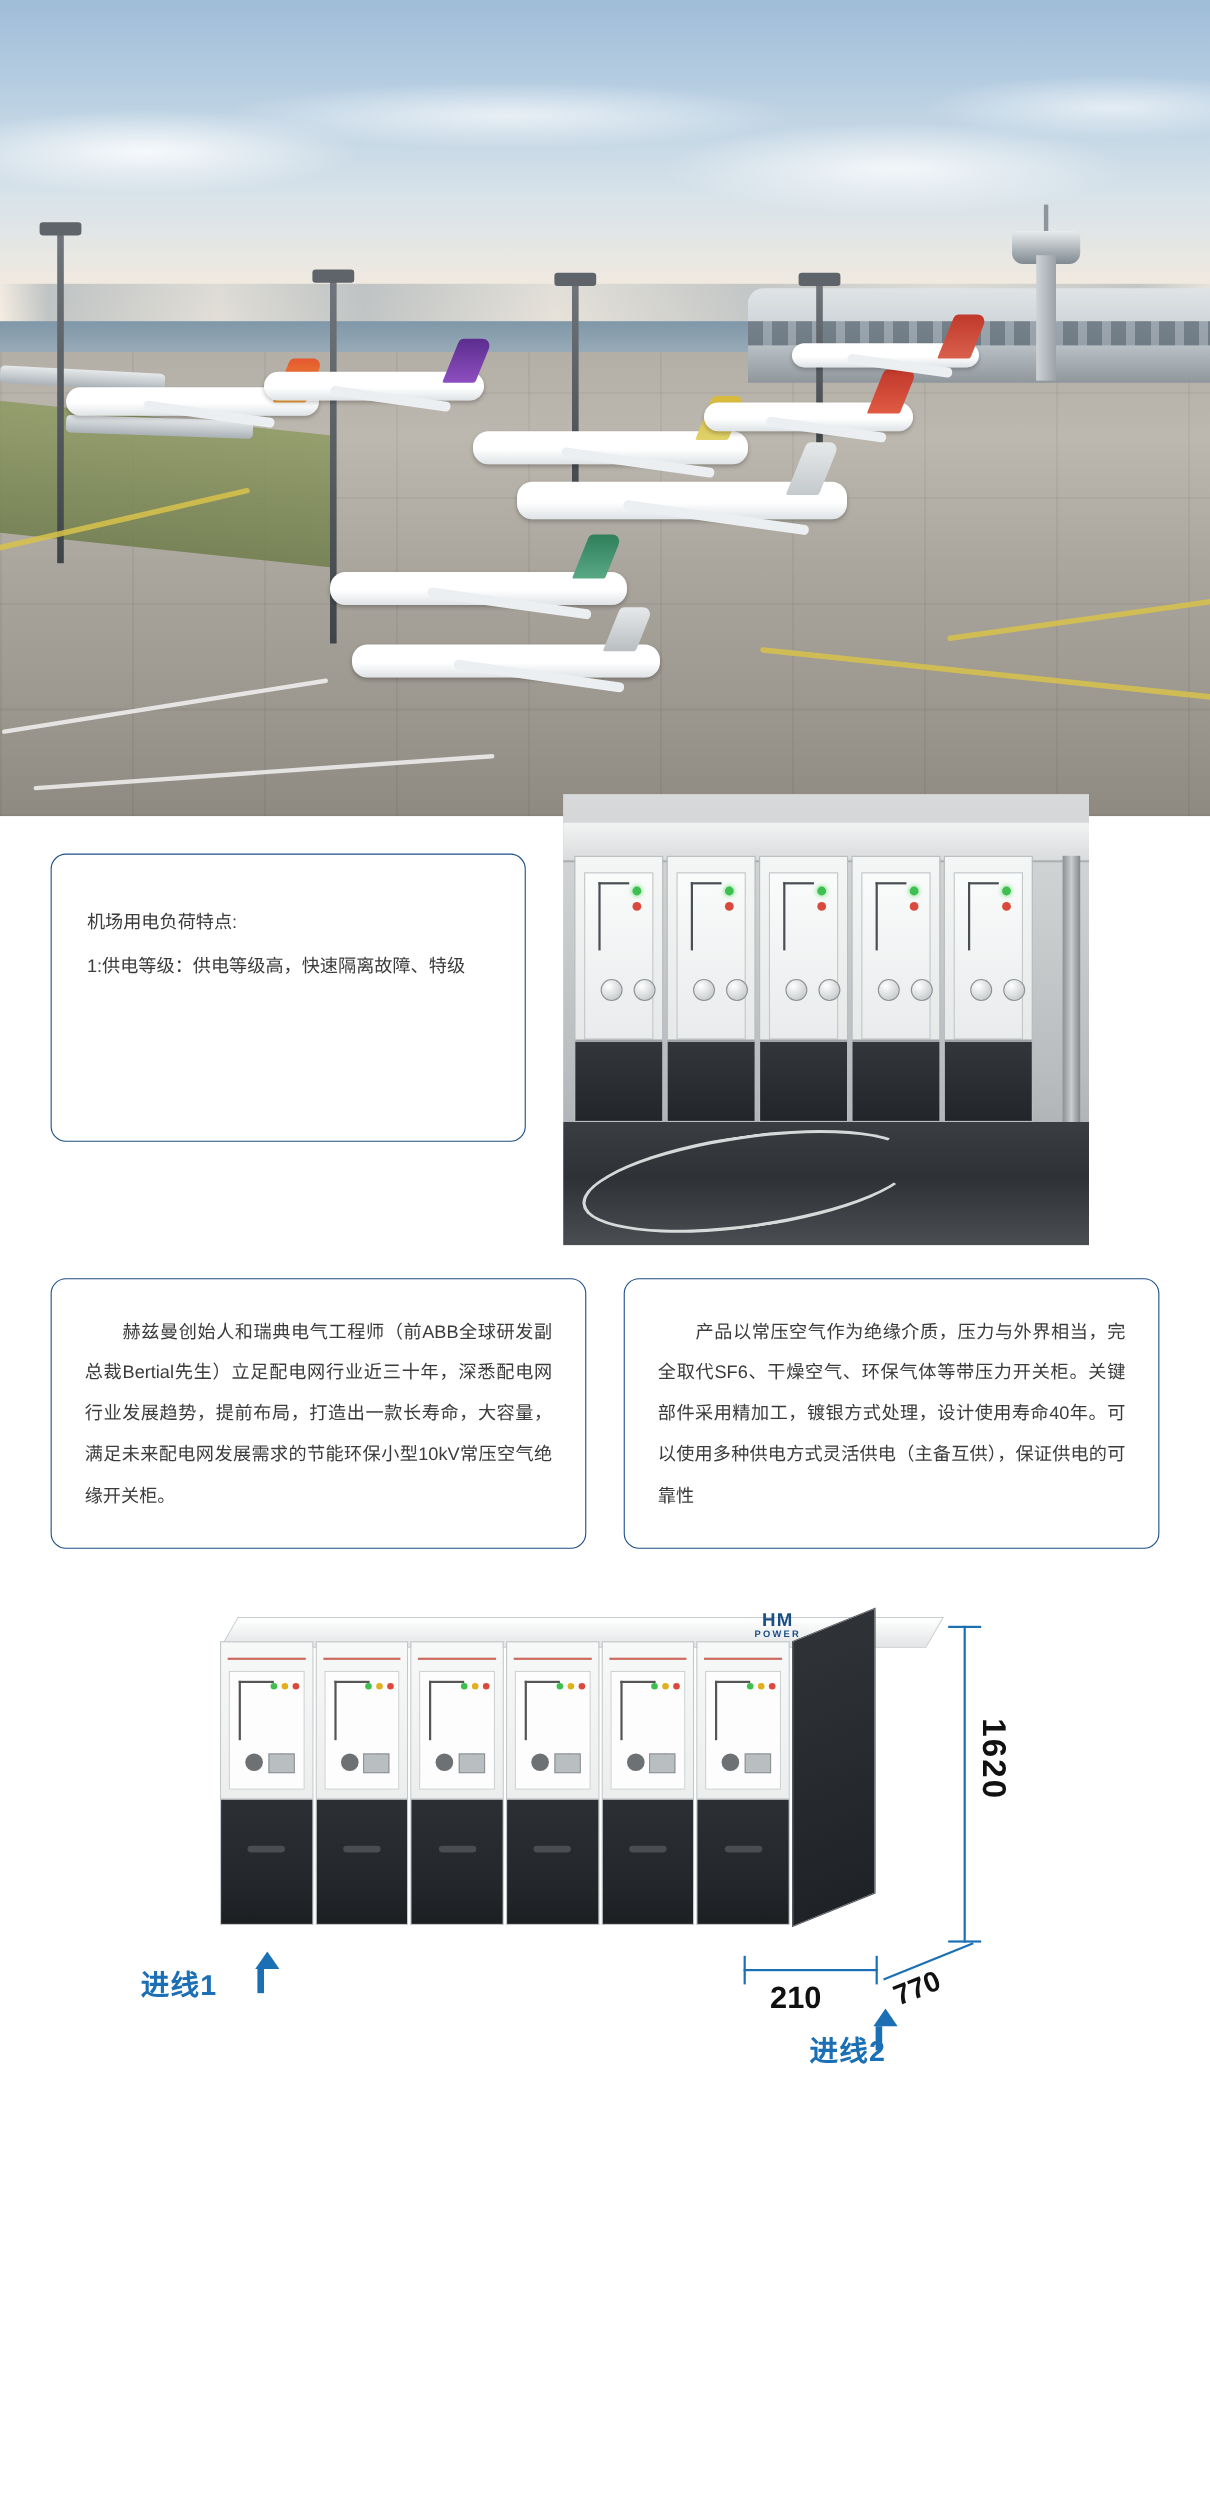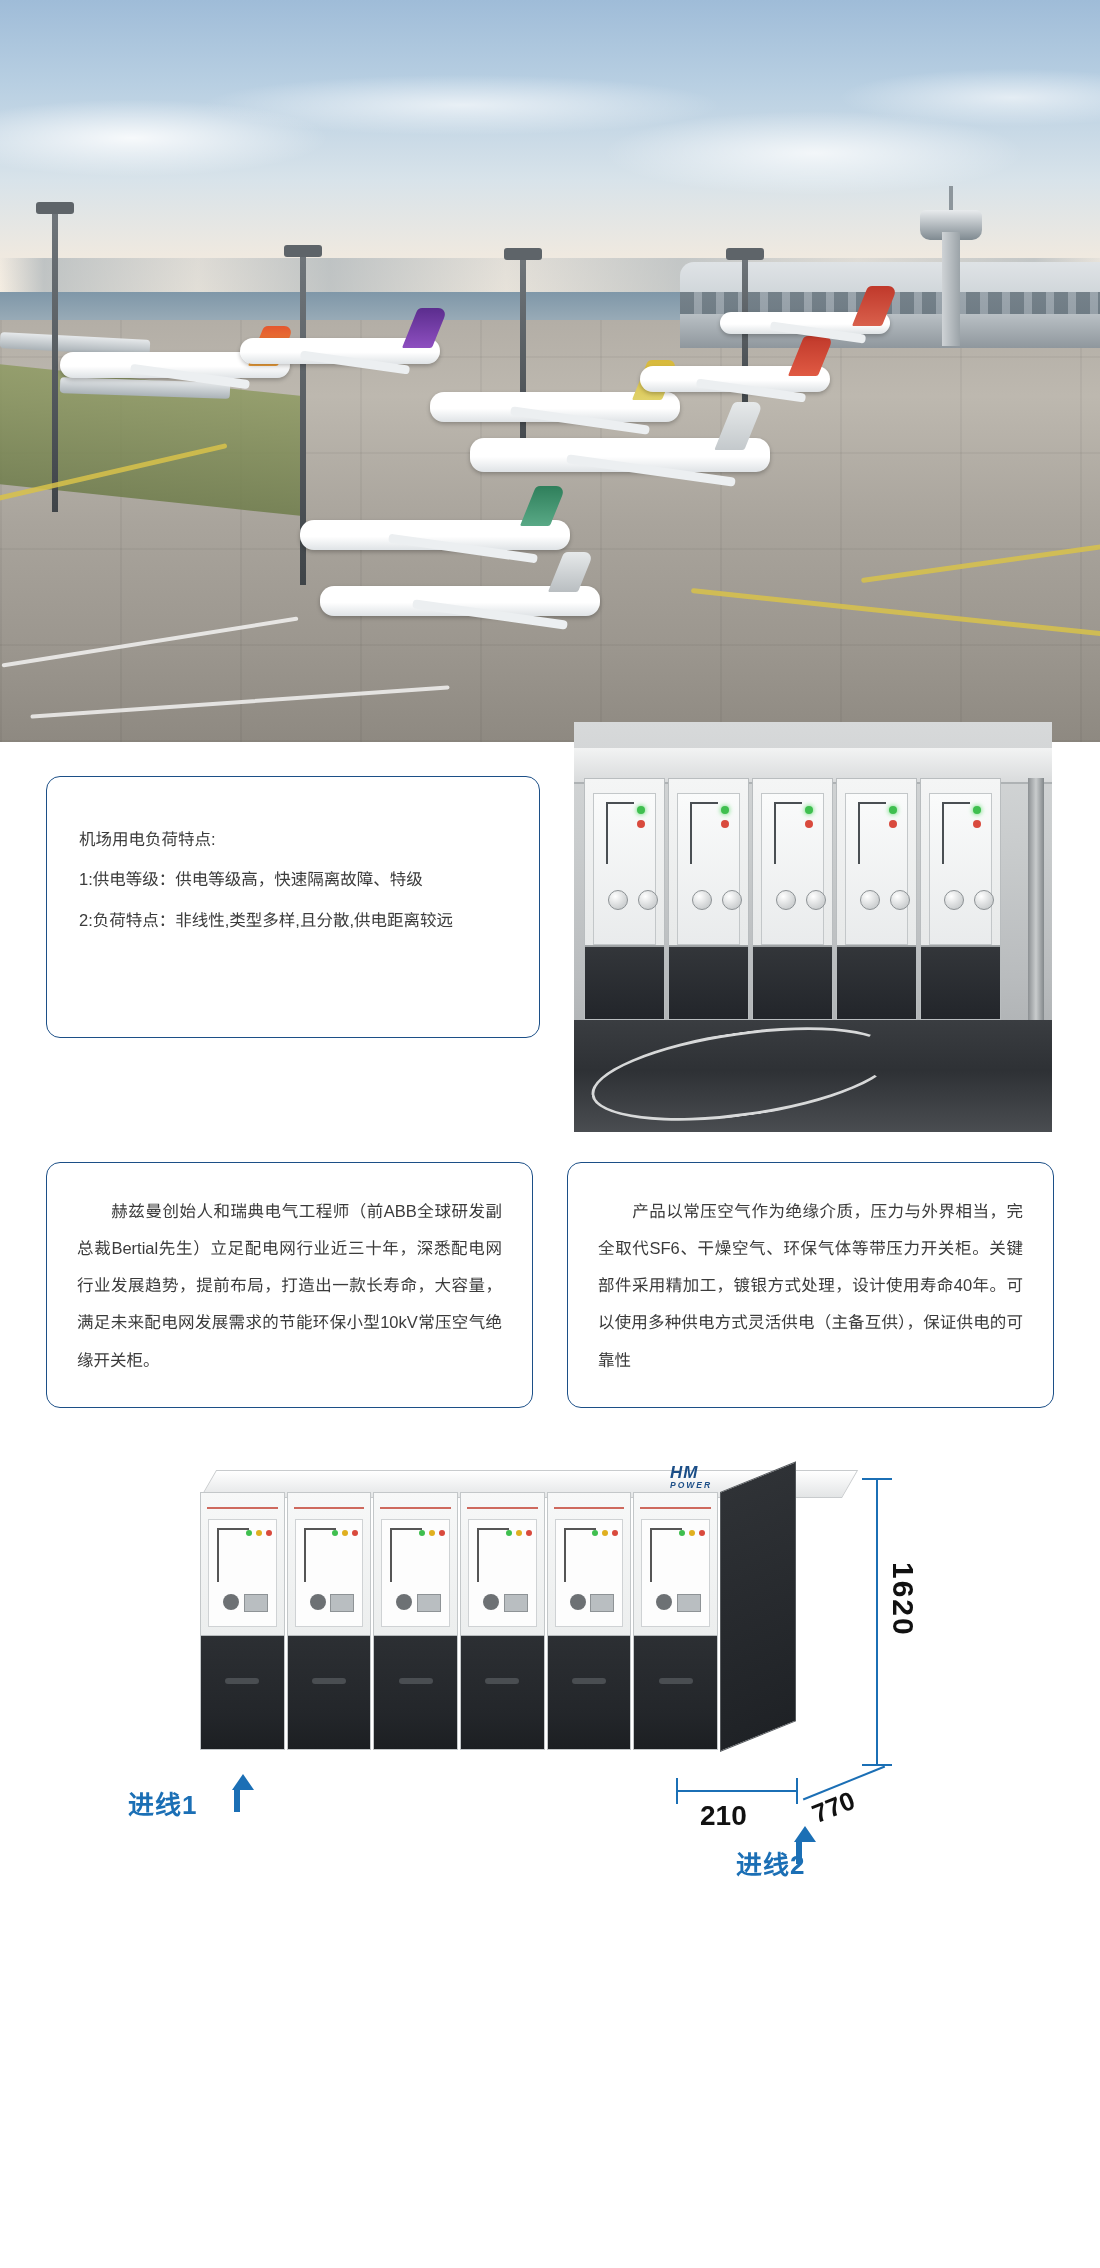--- a/index.html
+++ b/index.html
@@ -161,21 +161,21 @@
     gap: 34px;
     align-items: flex-start;
   }
   .card {
     border: 1.6px solid #1c4f87;
     border-radius: 14px;
     background: #ffffff;
     box-sizing: border-box;
   }
   .features-card {
-    width: 494px;
+    width: 432px;
     min-height: 262px;
     padding: 42px 30px 26px 32px;
   }
   .features-card .line {
     font-size: 16.5px;
     line-height: 2.45;
     color: #3b3b3b;
     white-space: nowrap;
   }
   .switchgear-photo {
@@ -306,22 +306,22 @@
   }
   .p-cab .p-handle { position: absolute; left: 50%; transform: translateX(-50%); top: 42px; width: 34px; height: 6px; background: #4a4e52; border-radius: 3px; }
   .prod-side {
     position: absolute; left: 520px; top: 22px; width: 74px; height: 258px;
     background: linear-gradient(180deg,#2f3236,#1f2226);
     transform: skewY(-22deg);
     transform-origin: top left;
     border: 1px solid #54585c;
   }
   .prod-logo {
-    position: absolute; left: 470px; top: -6px; width: 74px; text-align: left;
-    color: #1b4e87; line-height: 1.05; font-style: italic;
+    position: absolute; left: 470px; top: -6px; width: 74px; text-align: center;
+    color: #1b4e87; line-height: 1.05;
   }
   .prod-logo .lg1 { font-size: 17px; font-weight: bold; letter-spacing: 1px; }
   .prod-logo .lg2 { font-size: 8.5px; font-weight: bold; letter-spacing: 2px; }
   .dim-v-line {
     position: absolute; left: 876px; top: 26px; width: 2px; height: 288px; background: #1b6fb5;
   }
   .dim-v-cap-top, .dim-v-cap-bot {
     position: absolute; left: 862px; width: 30px; height: 2px; background: #1b6fb5;
   }
   .dim-v-cap-top { top: 26px; }
@@ -458,21 +458,20 @@
     <div class="white-line wl1"></div>
     <div class="white-line wl2"></div>
   </div>
 
 
   <div class="row-one">
 
     <div class="card features-card">
       <div class="line">机场用电负荷特点:</div>
       <div class="line">1:供电等级：供电等级高，快速隔离故障、特级</div>
-      <div class="line">2:负荷特点：非线性,类型多样,且分散,供电距离较远</div>
     </div>
 
     <div class="switchgear-photo">
       <div class="sg-wall"></div>
       <div class="sg-topshelf"></div>
       <div class="sg-pipe"></div>
       <div class="sg-cabinets">
         <div class="sg-cab">
           <div class="panel">
             <div class="diagram"></div>

